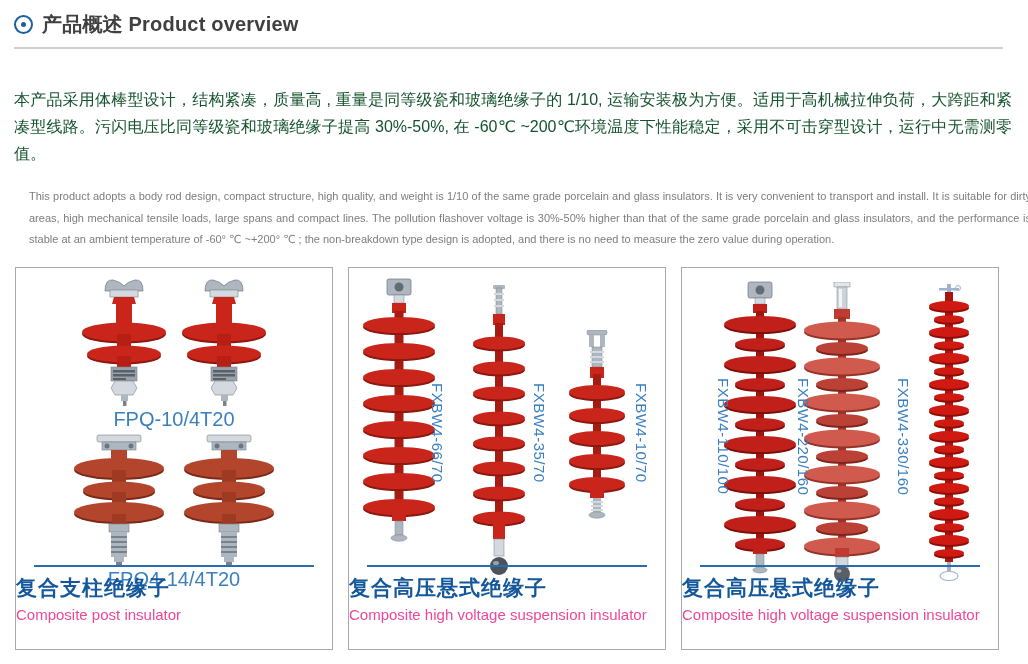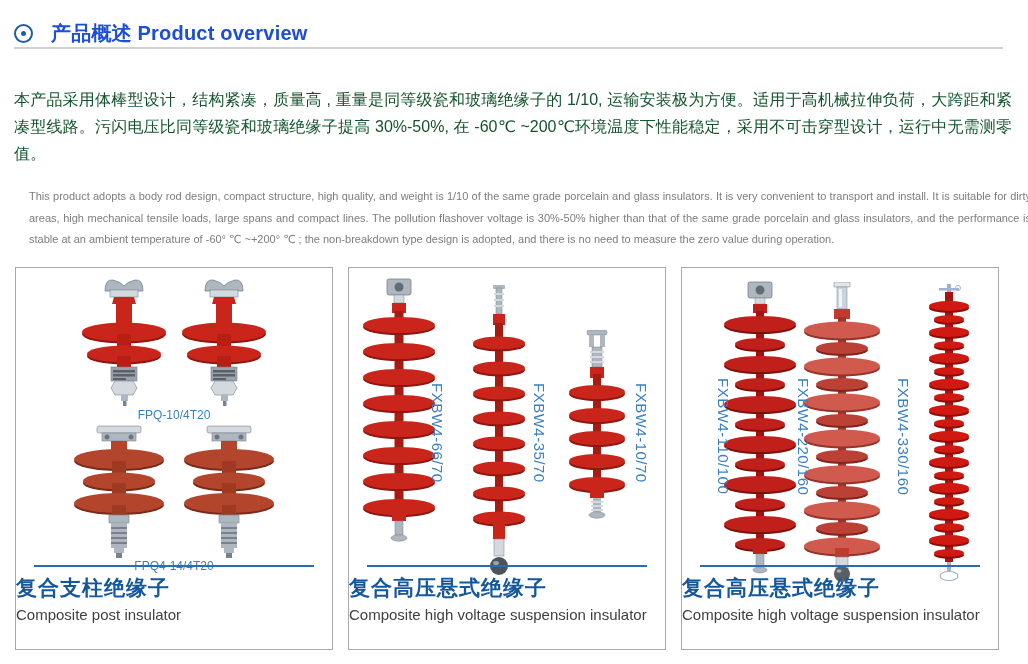--- a/index.html
+++ b/index.html
@@ -3,33 +3,33 @@
 <meta charset="utf-8">
 <style>
   html,body{margin:0;padding:0;}
   body{
     width:1028px;height:664px;background:#ffffff;position:relative;overflow:hidden;
     font-family:"Liberation Sans","DejaVu Sans",sans-serif;
   }
   .header{position:absolute;left:14px;top:11px;display:flex;align-items:center;gap:9px;}
   .hicon{width:15px;height:15px;border:2px solid #1d5f9e;border-radius:50%;position:relative;display:inline-block;flex:0 0 auto;}
   .hdot{position:absolute;left:50%;top:50%;width:5px;height:5px;margin:-2.5px 0 0 -2.5px;background:#1d5f9e;border-radius:50%;}
-  .page-title{font-size:20px;font-weight:bold;color:#1d4ed8;margin:9px;letter-spacing:.2px;}
+  .page-title{font-size:20px;font-weight:bold;color:#404040;margin:0;letter-spacing:.2px;}
   .hrule{position:absolute;left:14px;top:47px;width:989px;height:2px;background:#d0d0d0;}
   .para-zh{position:absolute;left:14px;top:86px;width:998px;margin:0;font-size:16px;line-height:27px;color:#14532d;text-align:justify;}
   .para-en{position:absolute;left:14px;top:171px;width:1002px;margin:15px;font-size:11px;line-height:21.6px;color:#7d7d7d;text-align:justify;}
   .cards{position:absolute;left:15px;top:267px;display:flex;gap:15px;}
   .card{width:318px;height:383px;border:1px solid #a9a9a9;background:#fff;position:relative;box-sizing:border-box;}
   .cfoot{position:absolute;left:0;right:0;bottom:26px;text-align:left;}
   .cdiv{width:280px;height:2px;background:#2a6cad;margin:0 auto 7px auto;}
   .ctzh{font-size:21px;font-weight:bold;color:#15579b;letter-spacing:1px;}
-  .cten{font-size:15px;color:#404040;margin-top:4px;}
+  .cten{font-size:15px;color:#ec4899;margin-top:4px;}
   .c1body{position:absolute;top:8px;left:0;right:0;display:flex;flex-direction:column;align-items:center;}
   .pair{display:flex;justify-content:center;gap:10px;}
-  .mlabel{font-size:12px;color:#3b7fc0;margin:1px 0 2px 0;}
+  .mlabel{font-size:20px;color:#3b7fc0;margin:1px 0 2px 0;}
   .abs{position:absolute;}
   .vlabel{position:absolute;writing-mode:vertical-rl;font-size:15px;color:#3b7fc0;white-space:nowrap;letter-spacing:.5px;z-index:2;}
 </style>
 </head>
 <body>
 
 <div class="header">
   <span class="hicon">
       <span class="hdot"></span>
     </span>

